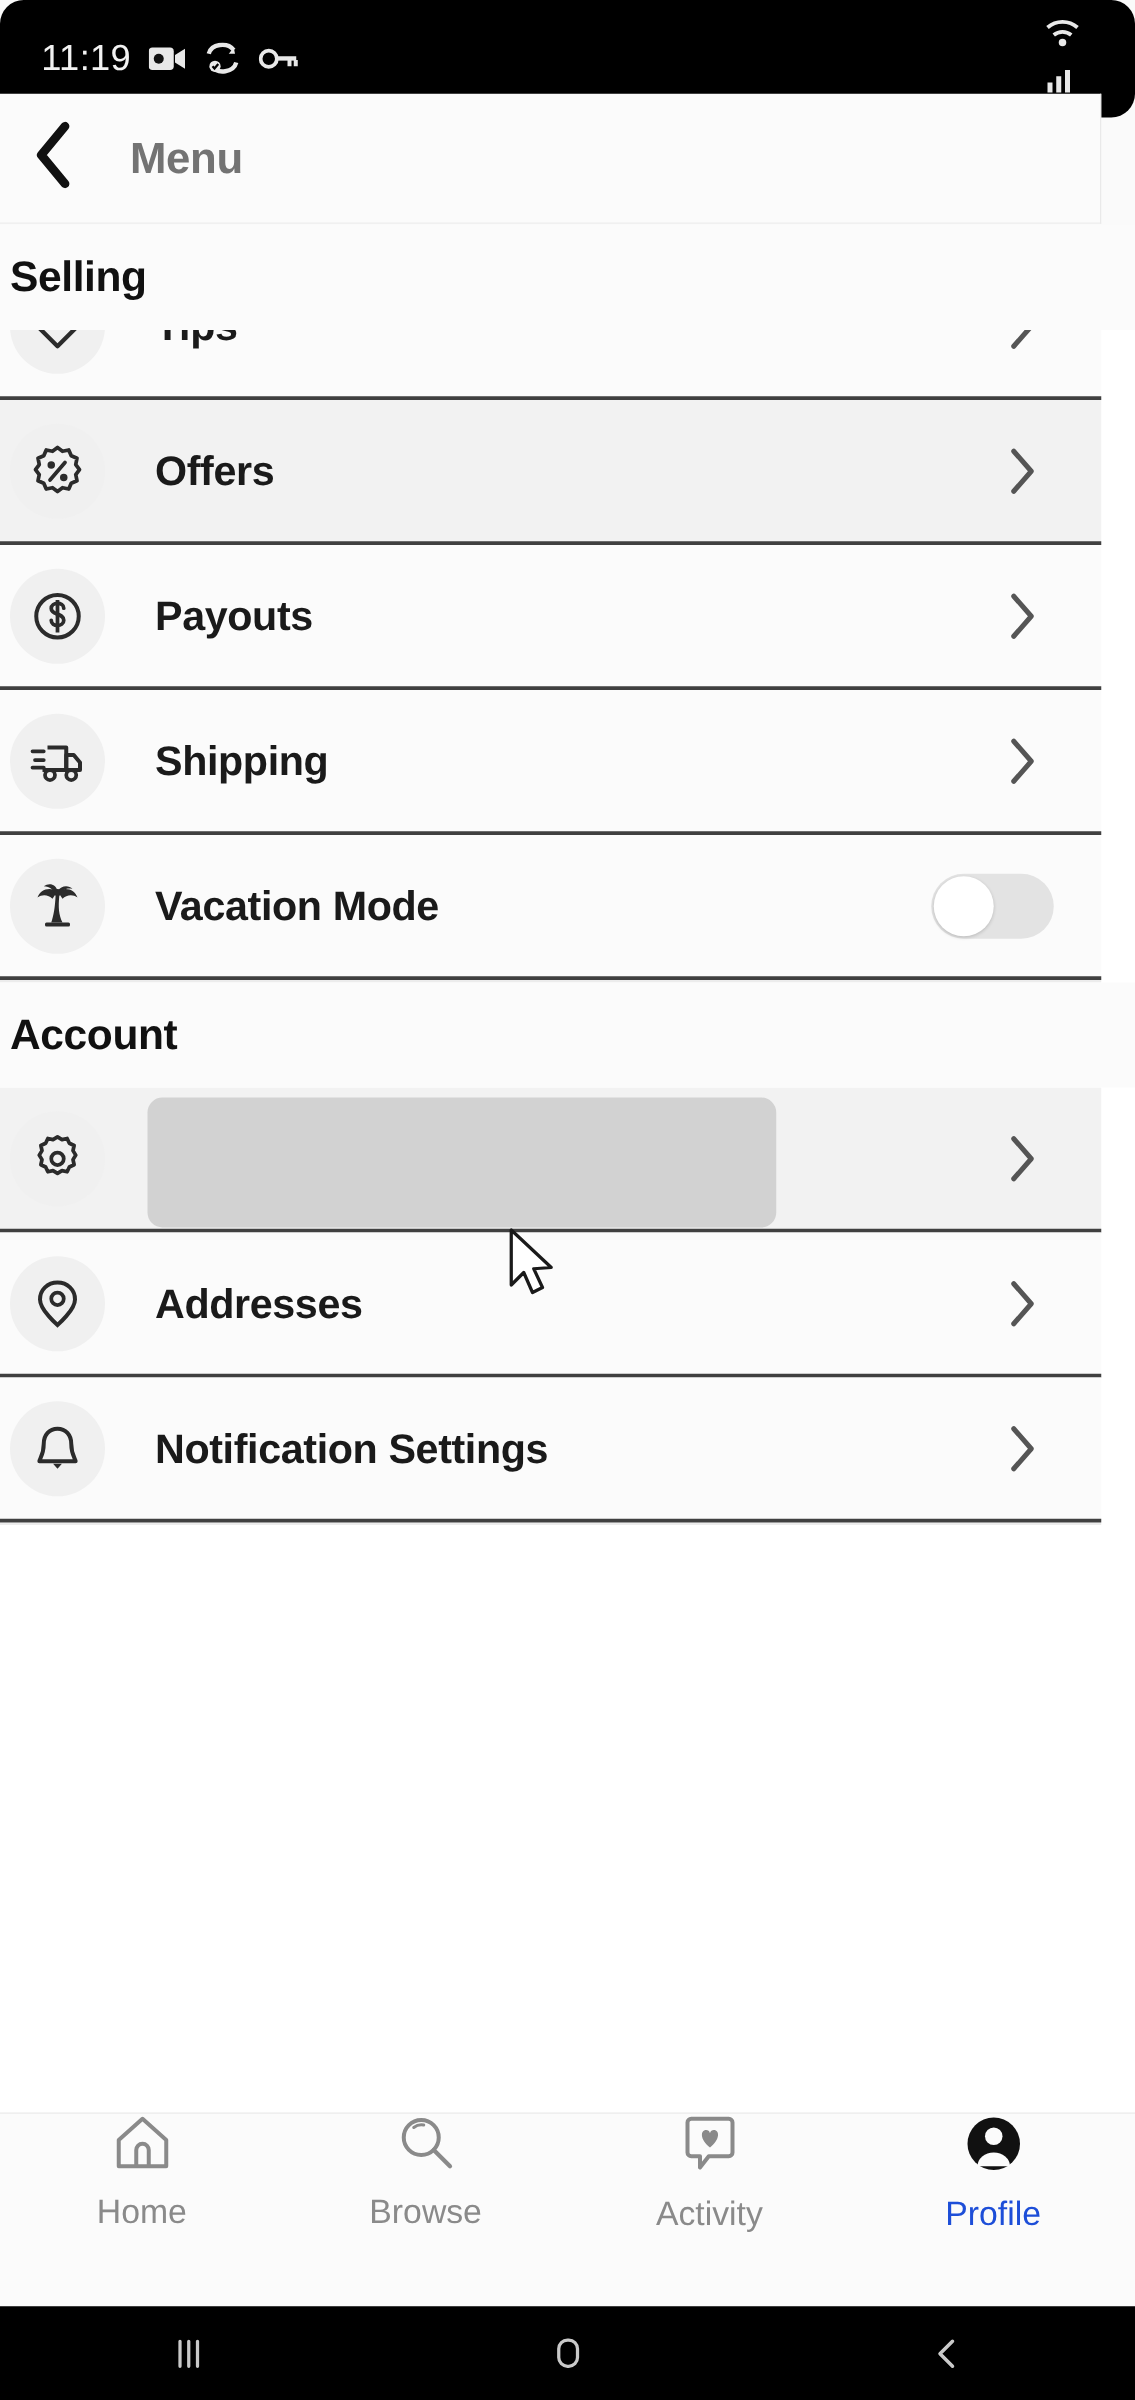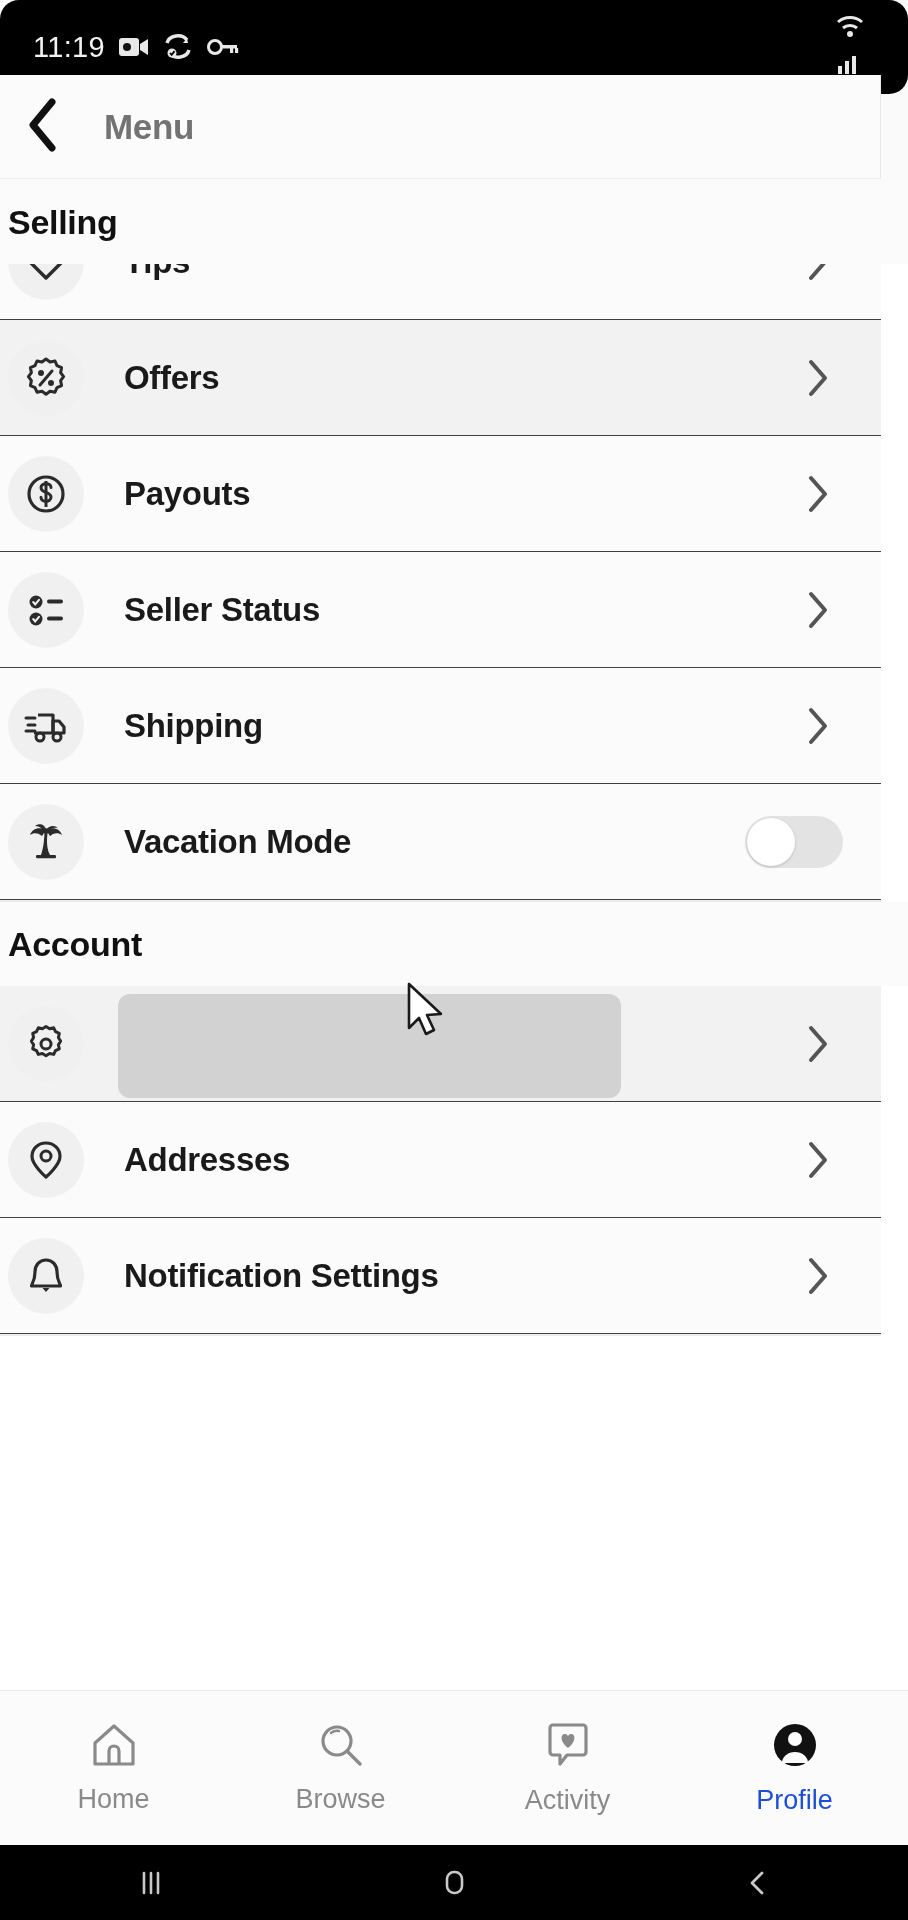--- a/index.html
+++ b/index.html
@@ -53,21 +53,21 @@
     display:flex; align-items:center;
     padding-left:8px;
     font-size:34px; font-weight:700; color:#111; letter-spacing:-0.3px;
   }
 
   .row {
     position:relative;
     width:881px; height:116px;
     background:#fbfbfb;
     display:flex; align-items:center;
-    border-bottom:1px solid #404040;
+    border-bottom:3px solid #404040;
     cursor:pointer;
   }
   .row.alt { background:#f2f2f2; }
   .row-icon {
     width:76px; height:76px; min-width:76px;
     margin-left:8px;
     border-radius:50%;
     background:#f0f0f0;
     display:flex; align-items:center; justify-content:center;
   }
@@ -107,21 +107,21 @@
   .cursor { position:absolute; left:405px; top:982px; z-index:60; pointer-events:none; }
 
   
   .bottomnav {
     position:absolute; bottom:75px; left:0; width:908px; height:155px;
     background:#fbfbfb; border-top:1px solid #ececec;
     display:flex; align-items:center;
   }
   .nav-item {
     flex:1; height:155px;
-    display:flex; flex-direction:column; align-items:center; justify-content:center;
+    display:flex; flex-direction:column; align-items:center; justify-content:flex-start;
     gap:12px; cursor:pointer;
   }
   .nav-label { font-size:27px; color:#8a8a8a; font-weight:400; }
   .nav-item.active .nav-label { color:#1d4ed8; font-weight:400; }
 
   
   .androidnav {
     position:absolute; bottom:0; left:0; width:908px; height:75px;
     background:#000; display:flex; align-items:center;
   }
@@ -254,38 +254,20 @@
             </svg>
         </div>
         <div class="row-label">Payouts</div>
         <div class="row-chevron">
           <svg width="22" height="38" viewBox="0 0 22 38">
               <path d="M4 3 L18 19 L4 35" stroke="#555" stroke-width="4" fill="none" stroke-linecap="round" stroke-linejoin="round"></path>
             </svg>
         </div>
       </div>
 
-      <div class="row">
-        <div class="row-icon">
-          <svg width="42" height="42" viewBox="0 0 42 42">
-            <circle cx="11" cy="13" r="6.5" fill="#2b2b2b"></circle>
-              <path d="M8.2 13 l2 2.4 l3.8 -4.6" stroke="#f0f0f0" stroke-width="2" fill="none" stroke-linecap="round"></path>
-            <circle cx="11" cy="30" r="6.5" fill="#2b2b2b"></circle>
-              <path d="M8.2 30 l2 2.4 l3.8 -4.6" stroke="#f0f0f0" stroke-width="2" fill="none" stroke-linecap="round"></path>
-            <rect x="22" y="10.5" width="16" height="4" rx="2" fill="#2b2b2b"></rect>
-            <rect x="22" y="27.5" width="16" height="4" rx="2" fill="#2b2b2b"></rect>
-          </svg>
-        </div>
-        <div class="row-label">Seller Status</div>
-        <div class="row-chevron">
-          <svg width="22" height="38" viewBox="0 0 22 38">
-              <path d="M4 3 L18 19 L4 35" stroke="#555" stroke-width="4" fill="none" stroke-linecap="round" stroke-linejoin="round"></path>
-            </svg>
-        </div>
-      </div>
 
       <div class="row">
         <div class="row-icon">
           <svg width="44" height="40" viewBox="0 0 44 40">
             <path d="M14 9 h15 v18 h-19" stroke="#2b2b2b" stroke-width="3.2" fill="none" stroke-linejoin="round"></path>
             <path d="M29 15 h6 l5 6 v6 h-11 z" stroke="#2b2b2b" stroke-width="3.2" fill="none" stroke-linejoin="round"></path>
             <circle cx="16" cy="31" r="4" stroke="#2b2b2b" stroke-width="3" fill="none"></circle>
             <circle cx="33" cy="31" r="4" stroke="#2b2b2b" stroke-width="3" fill="none"></circle>
             <path d="M2 12 h9 M4 19 h7 M2 25 h9" stroke="#2b2b2b" stroke-width="3" stroke-linecap="round"></path>
           </svg>

